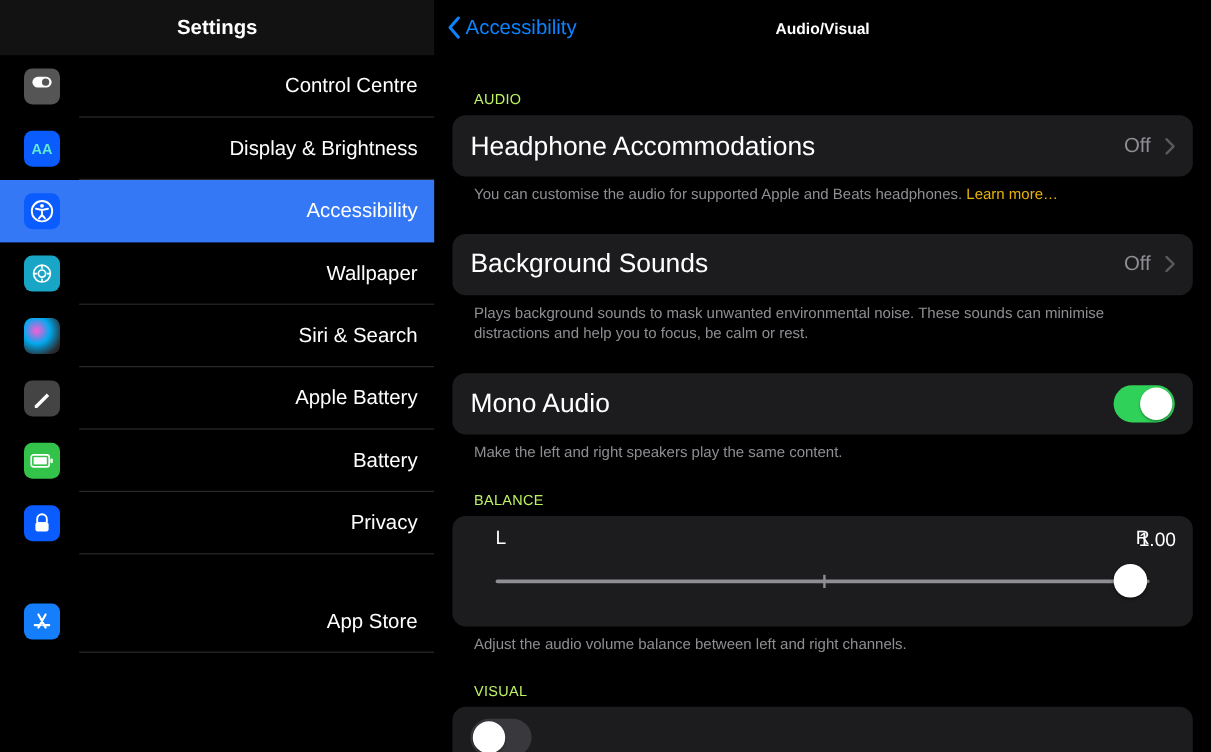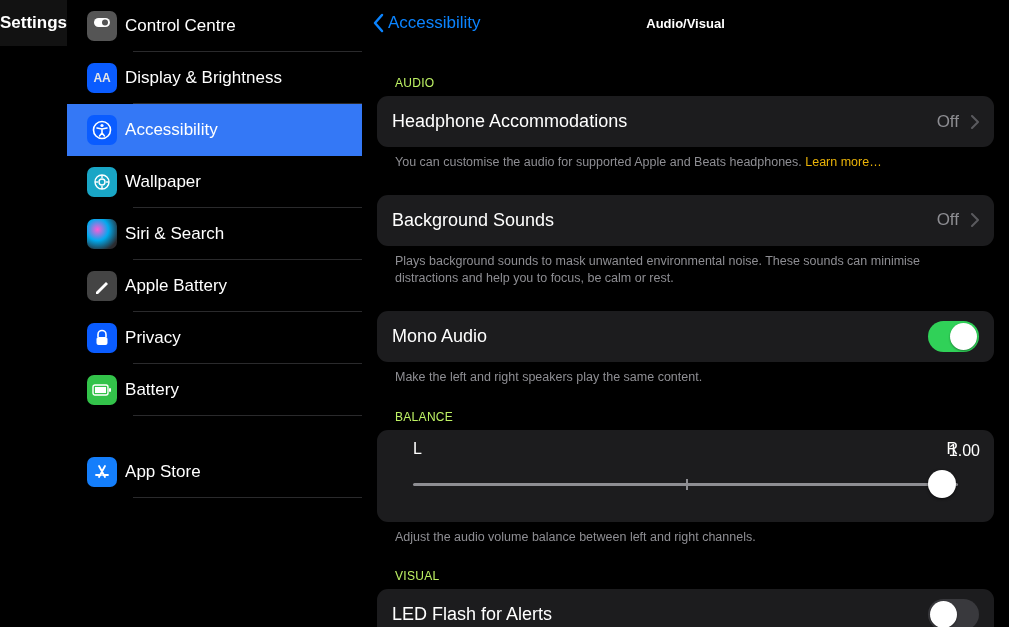--- a/index.html
+++ b/index.html
@@ -1,30 +1,30 @@
 <!DOCTYPE html>
 <html><head>
 <meta charset="utf-8">
 <style>
   * { box-sizing: border-box; margin: 0; padding: 0; }
   html, body { width: 1009px; height: 627px; overflow: hidden; font-family: -apple-system, "Helvetica Neue", Arial, sans-serif; background:#000; color:#fff; }
   .app { display:flex; width:100%; height:100%; }
 
   
-  .sidebar { width:362px; background:#000; display:flex; }
+  .sidebar { width:362px; background:#000; display:flex; flex-direction:column; }
   .sidebar-header { height:46px; display:flex; align-items:center; justify-content:center; font-weight:600; font-size:17px; background:rgba(30,30,30,.6); }
   .sidebar-list { flex:1; overflow:hidden; padding: 0 0 0 0; }
   .sidebar-group { margin-bottom:30px; }
-  .sidebar-item { display:flex; align-items:center; height:52px; padding:0 14px 0 20px; gap:8px; position:relative; cursor:pointer; }
+  .sidebar-item { display:flex; align-items:center; height:52px; padding:0 14px 0 20px; gap:8px; position:relative; cursor:pointer;justify-content:space-between; }
   .sidebar-item.selected { background:#3478f6; }
   .sidebar-item .label { font-size:17px; color:#fff; }
   .sidebar-item:not(.selected)::after { content:""; position:absolute; left:66px; right:0; bottom:0; border-bottom:1px solid #2a2a2c; }
   .app-icon { width:30px; height:30px; border-radius:7px; display:flex; align-items:center; justify-content:center; font-size:15px; flex-shrink:0; }
   .ic-controlcentre{ background:#555; }
-  .ic-display     { background:#0a5cff; color:#e5e5e5; font-weight:600; font-size:12px; }
+  .ic-display     { background:#0a5cff; color:#5eead4; font-weight:600; font-size:12px; }
   .ic-home        { background:#3a45c7; }
   .ic-access      { background:#0a5cff; }
   .ic-wallpaper   { background:#19a6c6; }
   .ic-siri        { background: radial-gradient(circle at 35% 35%, #ff5bd7, #0ae, #2a2a2e 80%); }
   .ic-pencil      { background:#444; }
   .ic-faceid      { background:#33c34a; }
   .ic-battery     { background:#33c34a; }
   .ic-privacy     { background:#0a5cff; }
   .ic-appstore    { background:#147efb; }
   
@@ -34,21 +34,21 @@
   
   .detail { flex:1; background:#000; }
   .detail-header { height:46px; display:flex; align-items:center; position:relative; }
   .back { position:absolute; left:10px; display:flex; align-items:center; gap:4px; color:#0b84ff; font-size:17px; cursor:pointer; }
   .detail-title { position:absolute; left:50%; transform:translateX(-50%); font-weight:700; font-size:13px; }
 
   .detail-scroll { padding: 30px 15px 0 15px; }
   .group-label { font-size:12px; color:#bef264; letter-spacing:.3px; margin:0 0 6px 18px; }
   .cell-group { background:#1c1c1e; border-radius:11px; overflow:hidden; }
   .cell { display:flex; align-items:center; height:51px; padding:0 15px; gap:12px; position:relative; cursor:pointer; }
-  .cell .title { font-size:18px; color:#fff; flex:1; }
+  .cell .title { font-size:22px; color:#fff; flex:1; }
   .cell .value { font-size:17px; color:#8d8d92; }
   .chevron { color:#5a5a5e; display:flex; }
 
   .footer-note { font-size:12.5px; color:#8e8e93; margin:7px 0 0 18px; line-height:1.35; padding-right:20px; }
   .footer-note a { color:#eab308; text-decoration:none; }
 
   .section-gap { height:24px; }
 
   
   .toggle { width:51px; height:31px; border-radius:16px; background:#39393d; position:relative; cursor:pointer; }
@@ -120,37 +120,37 @@
         </div>
         <div class="sidebar-item">
           <div class="app-icon ic-pencil">
             <svg width="18" height="18" viewBox="0 0 18 18">
                 <path d="M3 15 L13 5 L15 7 L5 17 L3 17 Z" fill="#fff"></path>
               </svg>
           </div>
           <span class="label">Apple Battery</span>
         </div>
         <div class="sidebar-item">
-          <div class="app-icon ic-privacy">
-            <svg width="16" height="18" viewBox="0 0 16 18">
-                <path d="M4 8 V5.5 a4 4 0 018 0V8" fill="none" stroke="#fff" stroke-width="1.6"></path>
-                <rect x="2.5" y="8" width="11" height="8" rx="2" fill="#fff"></rect>
-              </svg>
-          </div>
-          <span class="label">Privacy</span>
-        </div>
-        <div class="sidebar-item">
           <div class="app-icon ic-battery">
             <svg width="20" height="12" viewBox="0 0 20 12">
                 <rect x="1" y="1" width="15" height="10" rx="2" fill="none" stroke="#fff" stroke-width="1.4"></rect>
                 <rect x="3" y="3" width="11" height="6" fill="#fff"></rect>
                 <rect x="17" y="4" width="2" height="4" rx="1" fill="#fff"></rect>
               </svg>
           </div>
           <span class="label">Battery</span>
+        </div>
+        <div class="sidebar-item">
+          <div class="app-icon ic-privacy">
+            <svg width="16" height="18" viewBox="0 0 16 18">
+                <path d="M4 8 V5.5 a4 4 0 018 0V8" fill="none" stroke="#fff" stroke-width="1.6"></path>
+                <rect x="2.5" y="8" width="11" height="8" rx="2" fill="#fff"></rect>
+              </svg>
+          </div>
+          <span class="label">Privacy</span>
         </div>
       </div>
       <div class="sidebar-group">
         <div class="sidebar-item">
           <div class="app-icon ic-appstore">
             <svg width="18" height="18" viewBox="0 0 18 18" fill="none" stroke="#fff" stroke-width="1.8" stroke-linecap="round">
                 <path d="M6 14 L12 3 M12 14 L6 3 M3 12 H8 M10 12 H15"></path>
               </svg>
           </div>
           <span class="label">App Store</span>
@@ -227,21 +227,20 @@
           <div class="slider-tick"></div>
           <div class="slider-knob" id="balance-knob" style="left: calc(97% - 14px);"></div>
         </div>
       </div>
       <div class="footer-note">Adjust the audio volume balance between left and right channels.</div>
 
       <div class="section-gap"></div>
       <div class="group-label">VISUAL</div>
       <div class="cell-group">
         <div class="cell">
-          <div class="title">LED Flash for Alerts</div>
           <div class="toggle">
               <div class="knob"></div>
             </div>
         </div>
       </div>
     </div>
   </div>
 </div>
 
 </body></html>

